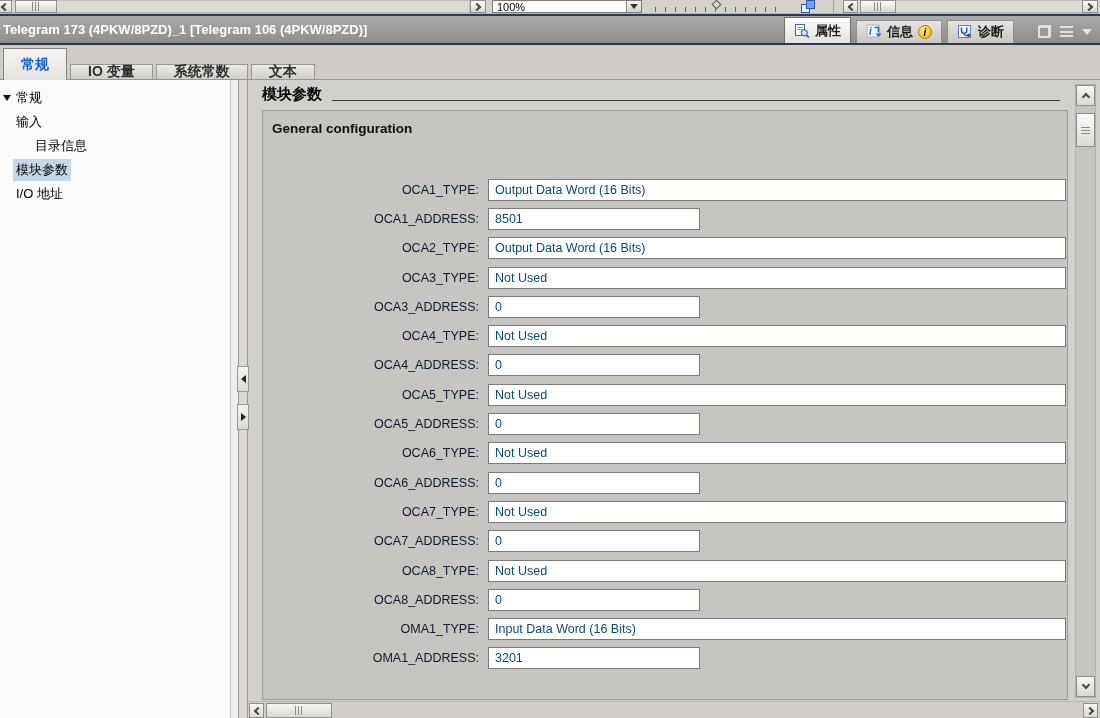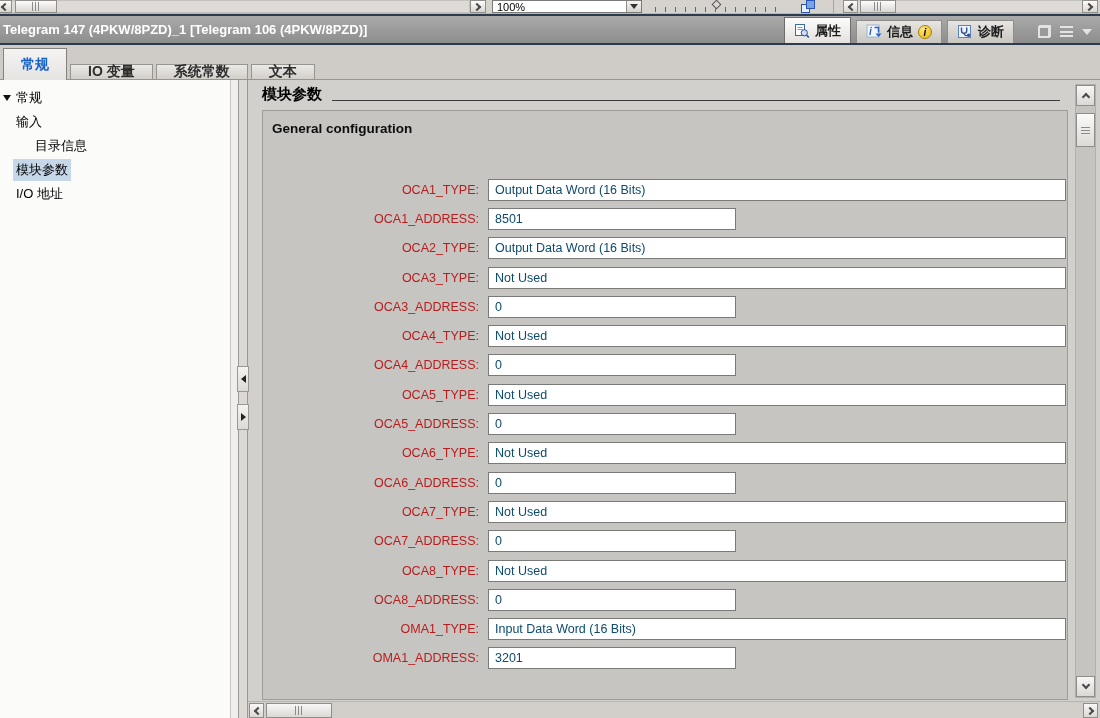--- a/index.html
+++ b/index.html
@@ -104,24 +104,24 @@
   .main-heading-row { position:absolute; top:5px; left:14px; right:40px;
     display:flex; align-items:flex-end; gap:10px; }
   .main-heading { font-size:15px; font-weight:bold; color:#000; white-space:nowrap; }
   .heading-rule { flex:1; border-bottom:1px solid #3a3a3a; margin-bottom:3px; }
 
   .section { position:absolute; top:30px; left:14px; right:32px; bottom:18px;
     background:#c7c5c1; border:1px solid #9e9c98; overflow:hidden;padding-left:30px; }
   .section-title { position:absolute; top:10px; left:9px; font-size:13.5px; font-weight:bold; color:#0d0d0d; }
   .rows { position:absolute; top:64px; left:0; right:0; }
   .form-row { height:29.3px; display:flex; align-items:center; }
-  .form-label { width:225px; text-align:right; padding-right:9px; font-size:12.5px; color:#b91c1c; white-space:nowrap; }
+  .form-label { width:225px; text-align:right; padding-right:9px; font-size:12.5px; color:#0f172a; white-space:nowrap; }
   .form-input { height:22px; border:1px solid #7a7a78; background:#fff;
     font-size:12.5px; padding:0 6px; color:#0c4a6e; font-family:inherit; }
-  .form-input.narrow { width:248px; }
+  .form-input.narrow { width:212px; }
   .form-input.wide { flex:1; margin-right:1px; }
 
   
   .vscroll { position:absolute; top:4px; right:4px; width:21px; bottom:20px;
     background:#c6c4c0; border:1px solid #b2b0ac; }
   .vs-btn { position:absolute; left:0; right:0; height:21px;
     background:linear-gradient(#f8f7f6,#dbd8d4); border:1px solid #8f8e8a;
     display:flex; align-items:center; justify-content:center; }
   .vs-up { top:0; } .vs-down { bottom:0; }
   .vs-thumb { position:absolute; top:28px; left:0; right:0; height:34px;
@@ -174,21 +174,21 @@
       </div>
     <div class="tb-btn" style="left:860px;width:36px;">
         <span class="grip-v"></span>
       </div>
     <div class="tb-btn" style="right:2px;width:16px;">
         <span class="chev right"></span>
       </div>
   </div>
 
   <div class="titlebar">
-    <div class="titlebar-title">Telegram 147 (4PKW/8PZD)_1 [Telegram 106 (4PKW/8PZD)]</div>
+    <div class="titlebar-title">Telegram 173 (4PKW/8PZD)_1 [Telegram 106 (4PKW/8PZD)]</div>
     <div class="tb-tabs">
       <div class="tb-tab active">
         <svg width="16" height="16" viewBox="0 0 16 16">
           <rect x="1.5" y="1.5" width="9" height="11" fill="#ffffff" stroke="#3a69b0"></rect>
           <line x1="3.5" y1="4.5" x2="8.5" y2="4.5" stroke="#7a9fd0"></line>
           <line x1="3.5" y1="6.5" x2="8.5" y2="6.5" stroke="#7a9fd0"></line>
           <circle cx="10.3" cy="9.8" r="3.1" fill="#cfe0f5" stroke="#2b4f91"></circle>
           <line x1="12.6" y1="12.2" x2="14.8" y2="14.4" stroke="#2b4f91" stroke-width="1.6"></line>
         </svg>
         <span>属性</span>

